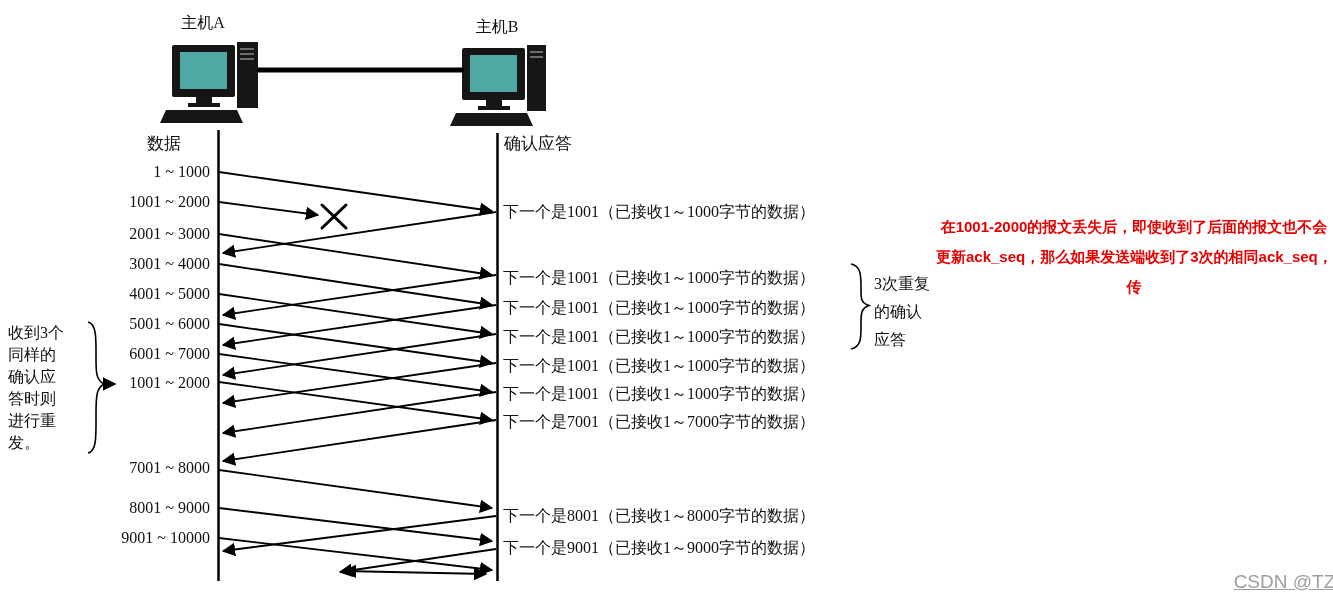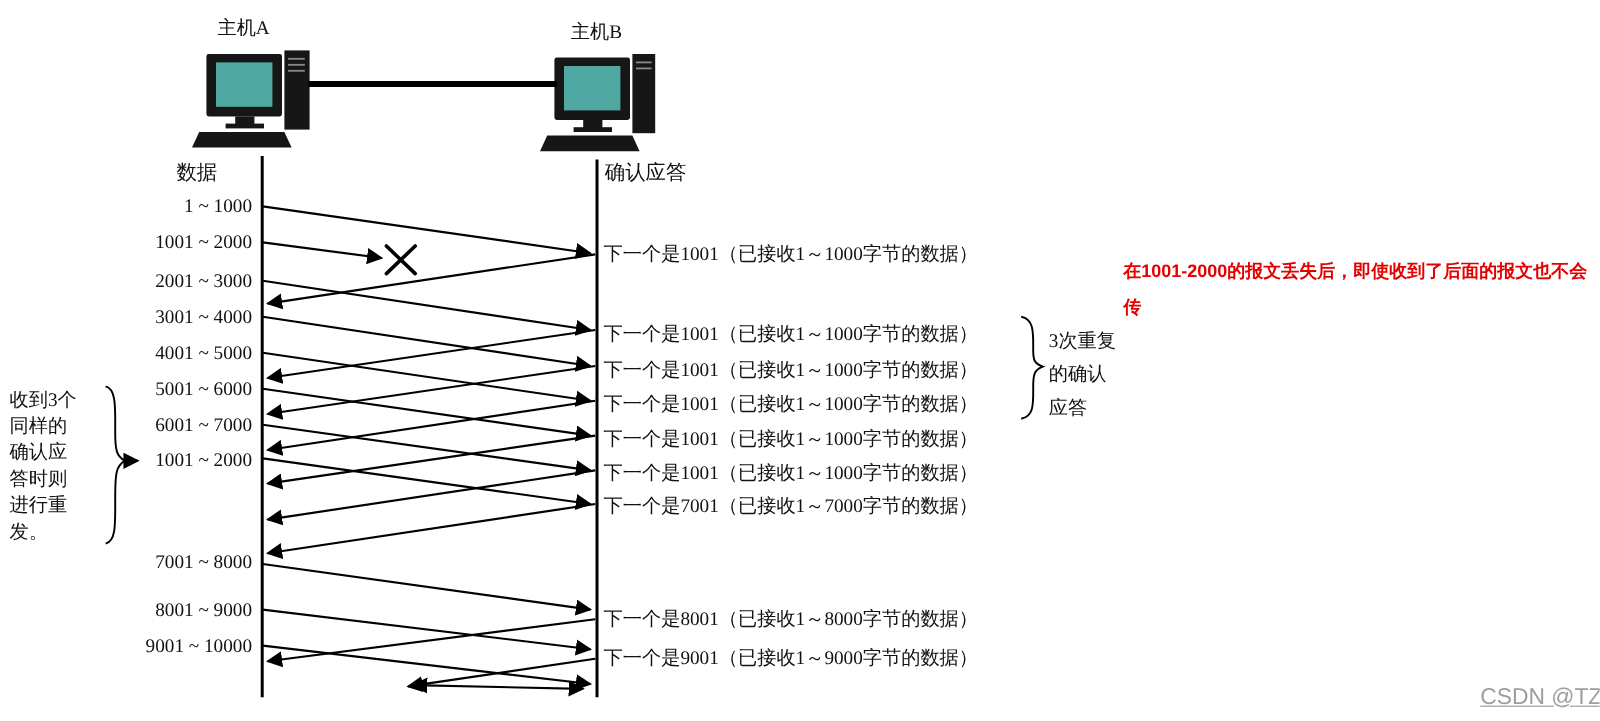--- a/index.html
+++ b/index.html
@@ -10,21 +10,21 @@
   svg { position:absolute; left:0; top:0; }
   svg text {
     font-family:"Liberation Serif","DejaVu Serif",serif;
     fill:#111111; font-size:16px;
   }
   svg text.col { font-size:17px; }
   svg text.host { font-size:16px; }
   .annotation {
     position:absolute; left:936px; top:212px; width:396px;
     color:#e60000; font-family:"Liberation Sans","DejaVu Sans",sans-serif;
-    font-weight:bold; font-size:15px; line-height:30px;
+    font-weight:bold; font-size:15px; line-height:30px;text-align:center;
   }
   .annotation div { white-space:nowrap; }
   .watermark {
     position:absolute; right:12px; bottom:8px;
     color:#9e9e9e; font-size:19px;
     font-family:"Liberation Sans","DejaVu Sans",sans-serif;
     text-decoration:underline;
   }
 </style>
 </head>
@@ -141,18 +141,19 @@
     <path d="M 851 264 C 862 266, 861 278, 861 292 C 861 300, 862 303, 869 305.5 C 862 308, 861 312, 861 322 C 861 336, 862 347, 851 349" fill="none" stroke="#000" stroke-width="1.6"></path>
     <g>
       <text x="874" y="289">3次重复</text>
       <text x="874" y="317">的确认</text>
       <text x="874" y="345">应答</text>
     </g>
   </svg>
 
   <div class="annotation">
     <div>在1001-2000的报文丢失后，即使收到了后面的报文也不会</div>
+    <div>更新ack_seq，那么如果发送端收到了3次的相同ack_seq，</div>
     <div>传</div>
   </div>
 
   <div class="watermark">CSDN @TZC⑥</div>
 
 </div>
 
 </body></html>

